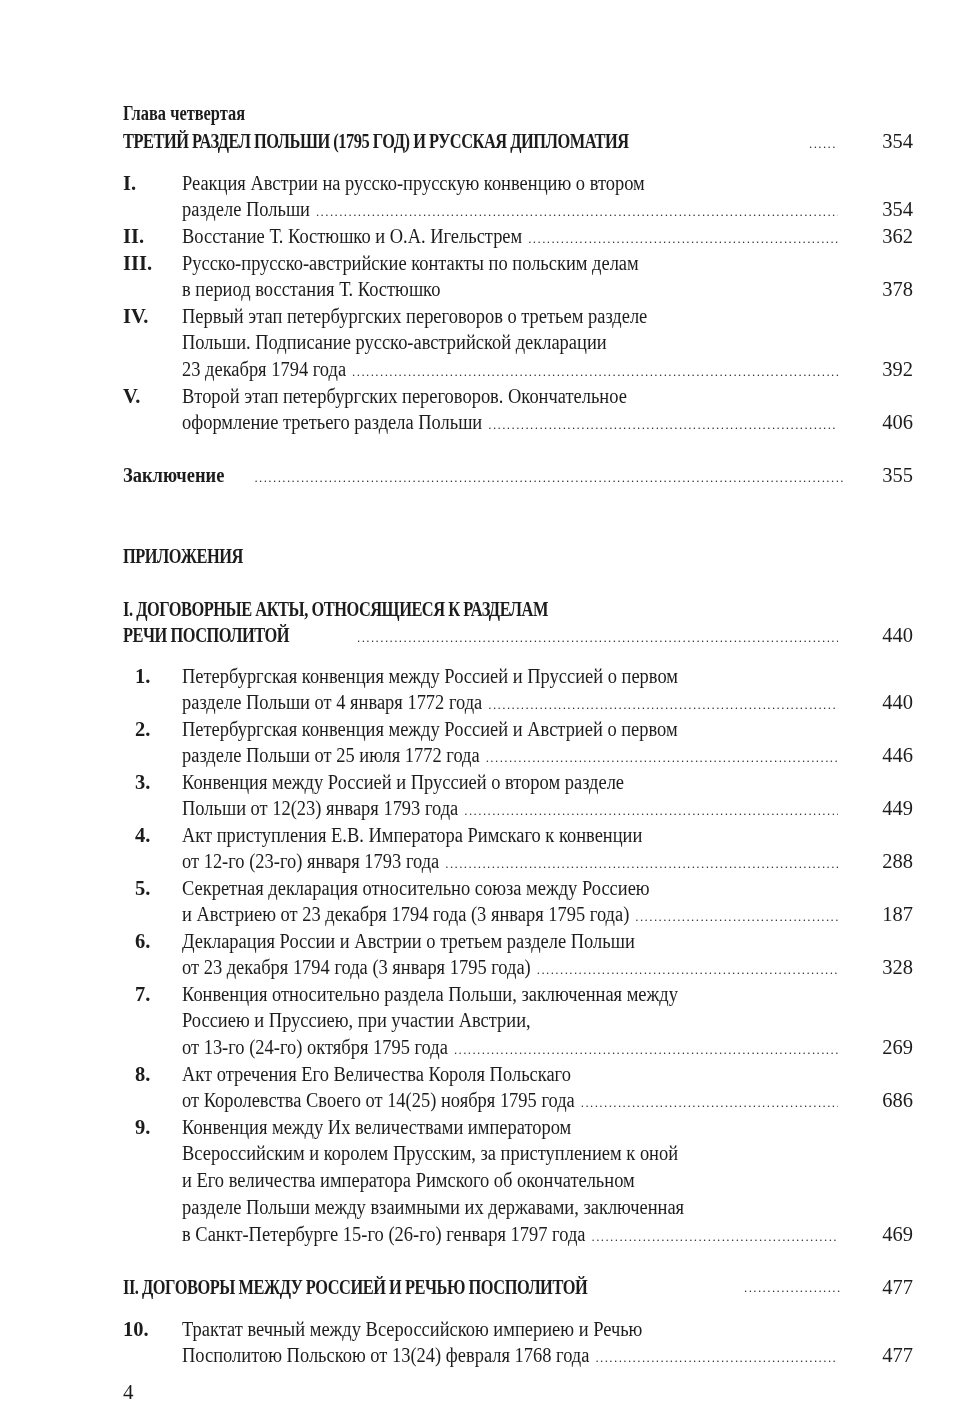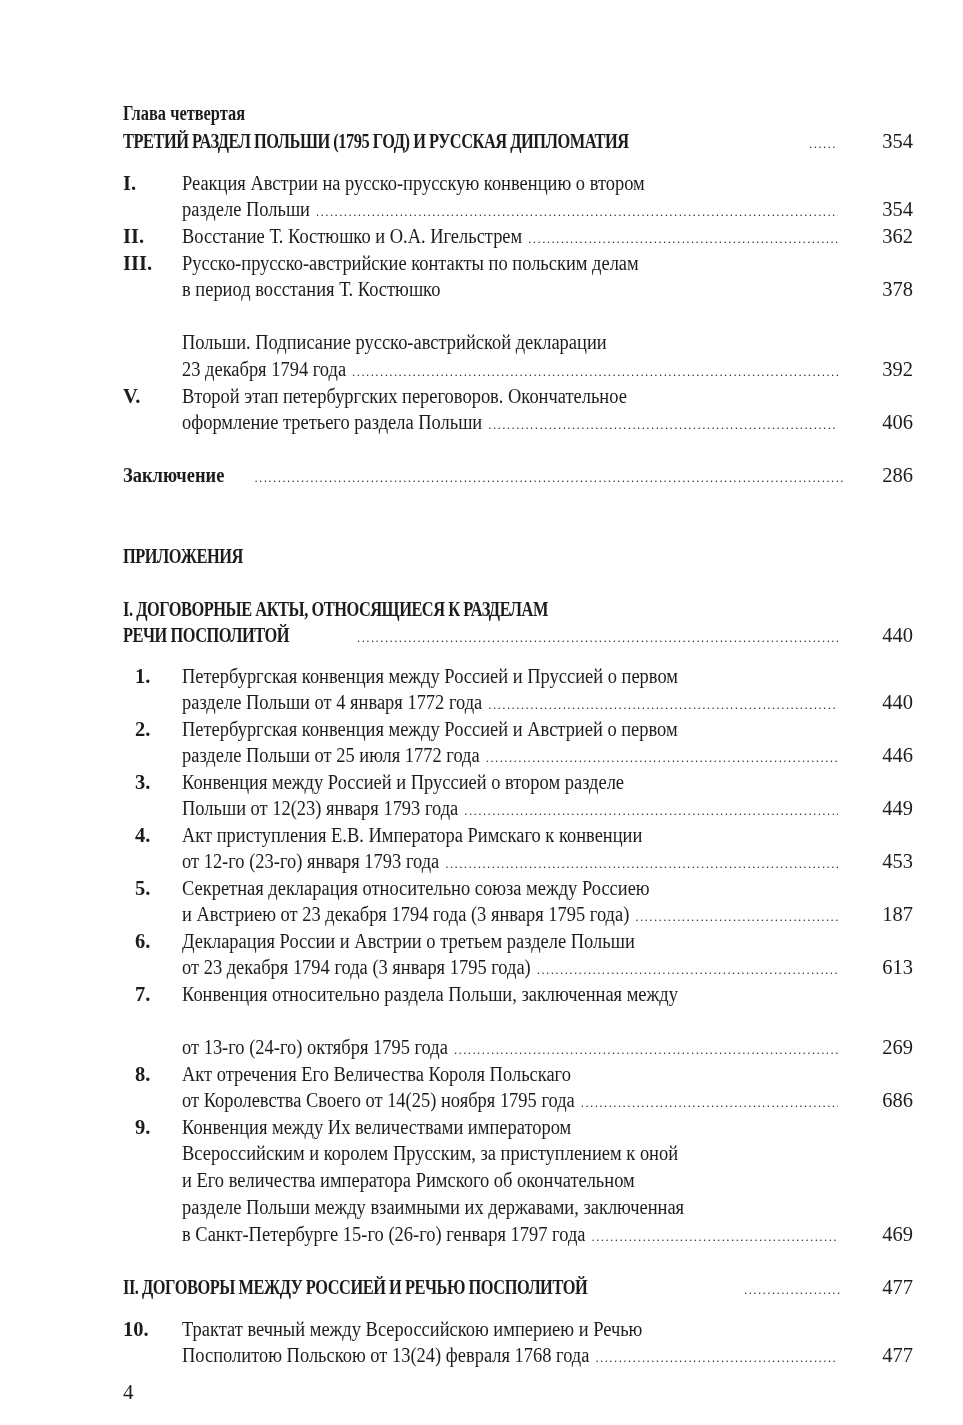--- a/index.html
+++ b/index.html
@@ -87,20 +87,24 @@
     <span class="txt">Русско-прусско-австрийские контакты по польским делам</span>
   </div>
   <div class="line" style="top:264px;">
     <div class="lead" style="right: 75px; flex-direction: column;">
         <span class="t" style="width: 258.37px; margin-right: 6px;">в период восстания Т. Костюшко</span>
         <span class="dots">................................................................................................................................................................</span>
       </div>
     <span class="pg">378</span>
   </div>
 
+  <div class="line" style="top:291px;">
+    <span class="num">IV.</span>
+    <span class="txt">Первый этап петербургских переговоров о третьем разделе</span>
+  </div>
   <div class="line" style="top:317px;">
     <span class="txt">Польши. Подписание русско-австрийской декларации</span>
   </div>
   <div class="line" style="top:344px;">
     <div class="lead" style="right: 75px;">
         <span class="t" style="width: 164.123px; margin-right: 6px;">23 декабря 1794 года</span>
         <span class="dots">................................................................................................................................................................</span>
       </div>
     <span class="pg">392</span>
   </div>
@@ -115,21 +119,21 @@
         <span class="dots">................................................................................................................................................................</span>
       </div>
     <span class="pg">406</span>
   </div>
 
   <div class="line" style="top:450px;">
     <div class="lead full" style="right: 70px; gap: 24px;">
         <span class="t bold" style="width: 101.391px; margin-right: 6px;">Заключение</span>
         <span class="dots">................................................................................................................................................................</span>
       </div>
-    <span class="pg">286</span>
+    <span class="pg">355</span>
   </div>
 
   <div class="line" style="top:531px;">
     <span class="txt txt-full caps-bold" style="transform:scaleX(0.8);">ПРИЛОЖЕНИЯ</span>
   </div>
 
   <div class="line" style="top:584px;">
     <span class="txt txt-full caps-bold" style="transform:scaleX(0.8);">I. ДОГОВОРНЫЕ АКТЫ, ОТНОСЯЩИЕСЯ К РАЗДЕЛАМ</span>
   </div>
   <div class="line" style="top:610px;">
@@ -178,21 +182,21 @@
 
   <div class="line" style="top:810px;">
     <span class="num" style="left:12px;">4.</span>
     <span class="txt">Акт приступления Е.В. Императора Римскаго к конвенции</span>
   </div>
   <div class="line" style="top:836px;">
     <div class="lead" style="right: 75px;">
         <span class="t" style="width: 257.259px; margin-right: 6px;">от 12-го (23-го) января 1793 года</span>
         <span class="dots">................................................................................................................................................................</span>
       </div>
-    <span class="pg">453</span>
+    <span class="pg">288</span>
   </div>
 
   <div class="line" style="top:863px;">
     <span class="num" style="left:12px;">5.</span>
     <span class="txt">Секретная декларация относительно союза между Россиею</span>
   </div>
   <div class="line" style="top:889px;">
     <div class="lead" style="right: 75px;">
         <span class="t" style="width: 447.314px; margin-right: 6px;">и Австриею от 23 декабря 1794 года (3 января 1795 года)</span>
         <span class="dots">................................................................................................................................................................</span>
@@ -202,27 +206,30 @@
 
   <div class="line" style="top:916px;">
     <span class="num" style="left:12px;">6.</span>
     <span class="txt">Декларация России и Австрии о третьем разделе Польши</span>
   </div>
   <div class="line" style="top:942px;">
     <div class="lead" style="right: 75px;">
         <span class="t" style="width: 348.75px; margin-right: 6px;">от 23 декабря 1794 года (3 января 1795 года)</span>
         <span class="dots">................................................................................................................................................................</span>
       </div>
-    <span class="pg">613</span>
+    <span class="pg">328</span>
   </div>
 
   <div class="line" style="top:969px;">
     <span class="num" style="left:12px;">7.</span>
     <span class="txt">Конвенция относительно раздела Польши, заключенная между</span>
   </div>
+  <div class="line" style="top:995px;">
+    <span class="txt">Россиею и Пруссиею, при участии Австрии,</span>
+  </div>
   <div class="line" style="top:1022px;">
     <div class="lead" style="right: 75px;">
         <span class="t" style="width: 265.88px; margin-right: 6px;">от 13-го (24-го) октября 1795 года</span>
         <span class="dots">................................................................................................................................................................</span>
       </div>
     <span class="pg">269</span>
   </div>
 
   <div class="line" style="top:1049px;">
     <span class="num" style="left:12px;">8.</span>
@@ -251,21 +258,21 @@
   </div>
   <div class="line" style="top:1209px;">
     <div class="lead" style="right: 75px;">
         <span class="t" style="width: 403.495px; margin-right: 6px;">в Санкт-Петербурге 15-го (26-го) генваря 1797 года</span>
         <span class="dots">................................................................................................................................................................</span>
       </div>
     <span class="pg">469</span>
   </div>
 
   <div class="line" style="top:1262px;">
-    <div class="lead full" style="right: 72px;">
+    <div class="lead full" style="right: 72px; align-items: flex-end;">
         <span class="t caps-bold" style="transform: scaleX(0.8); width: 615px; margin-right: 6px;">II. ДОГОВОРЫ МЕЖДУ РОССИЕЙ И РЕЧЬЮ ПОСПОЛИТОЙ</span>
         <span class="dots">................................................................................................................................................................</span>
       </div>
     <span class="pg">477</span>
   </div>
 
   <div class="line" style="top:1304px;">
     <span class="num">10.</span>
     <span class="txt">Трактат вечный между Всероссийскою империею и Речью</span>
   </div>

